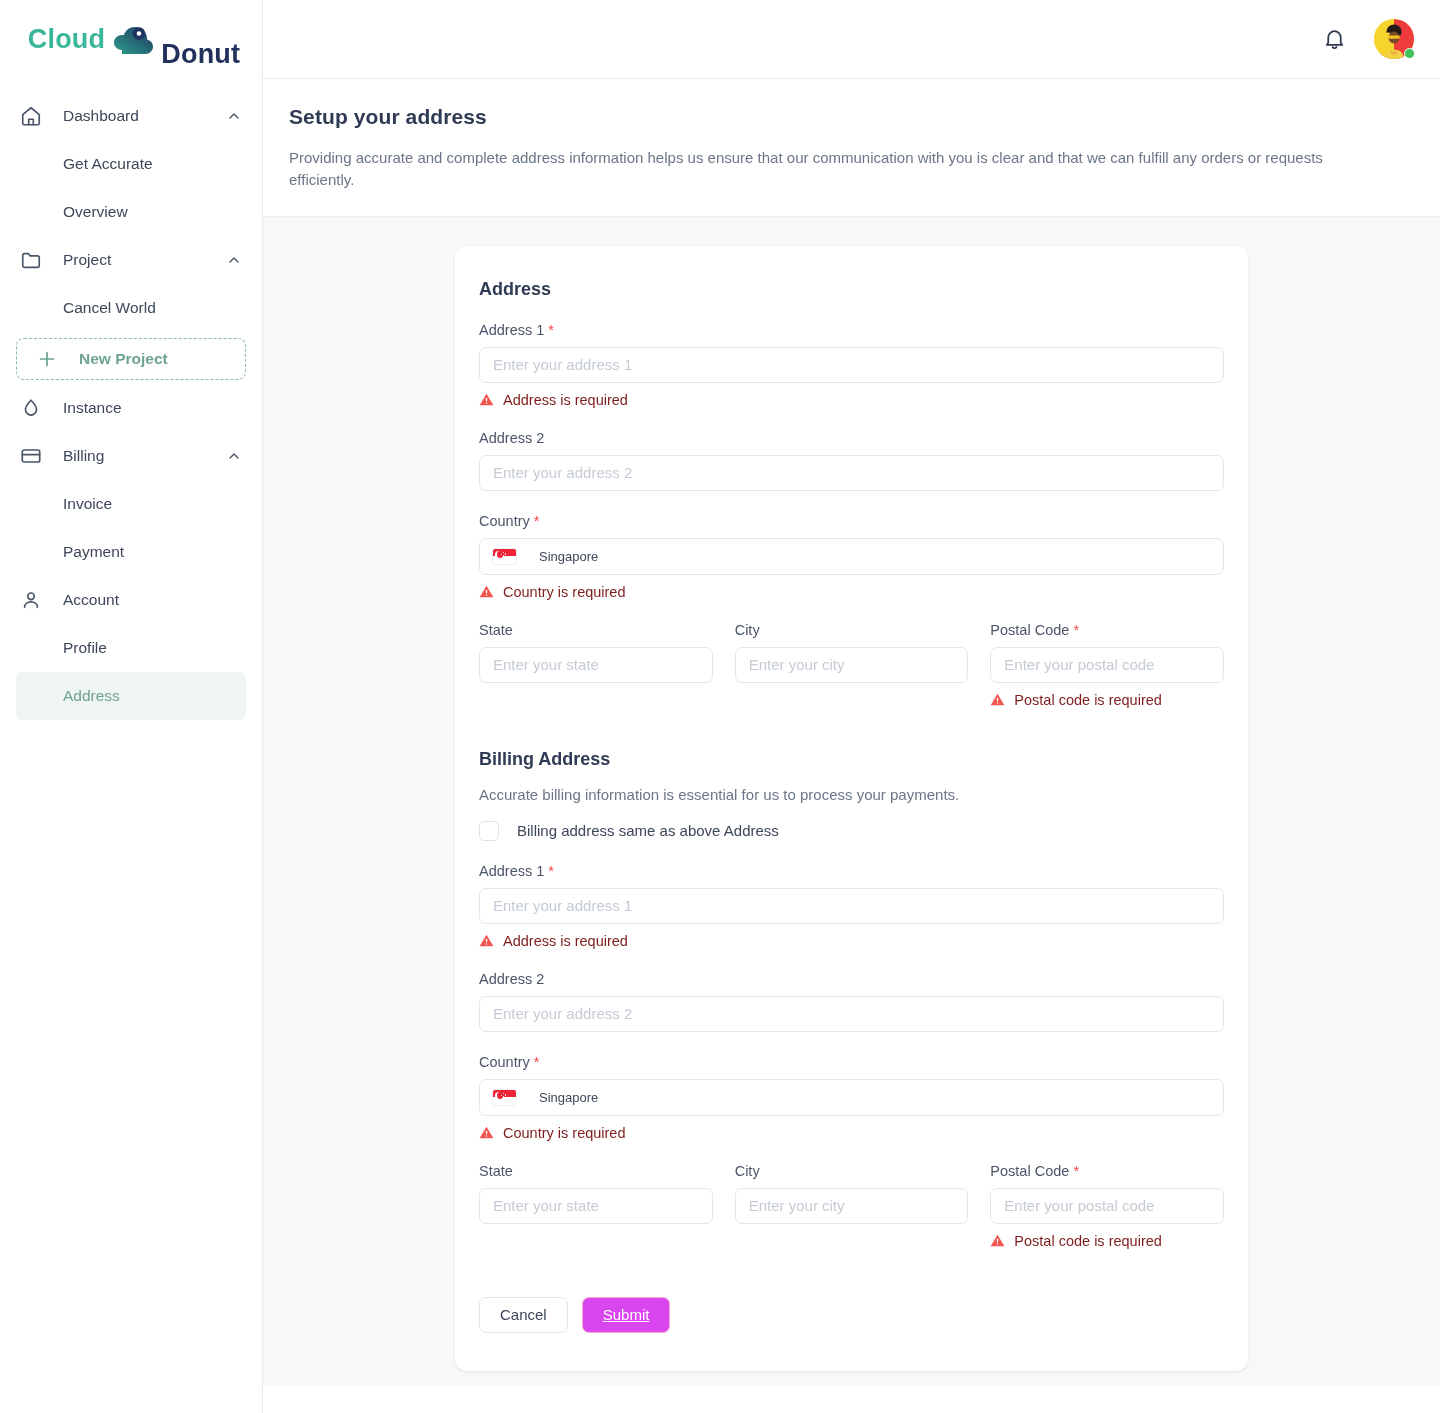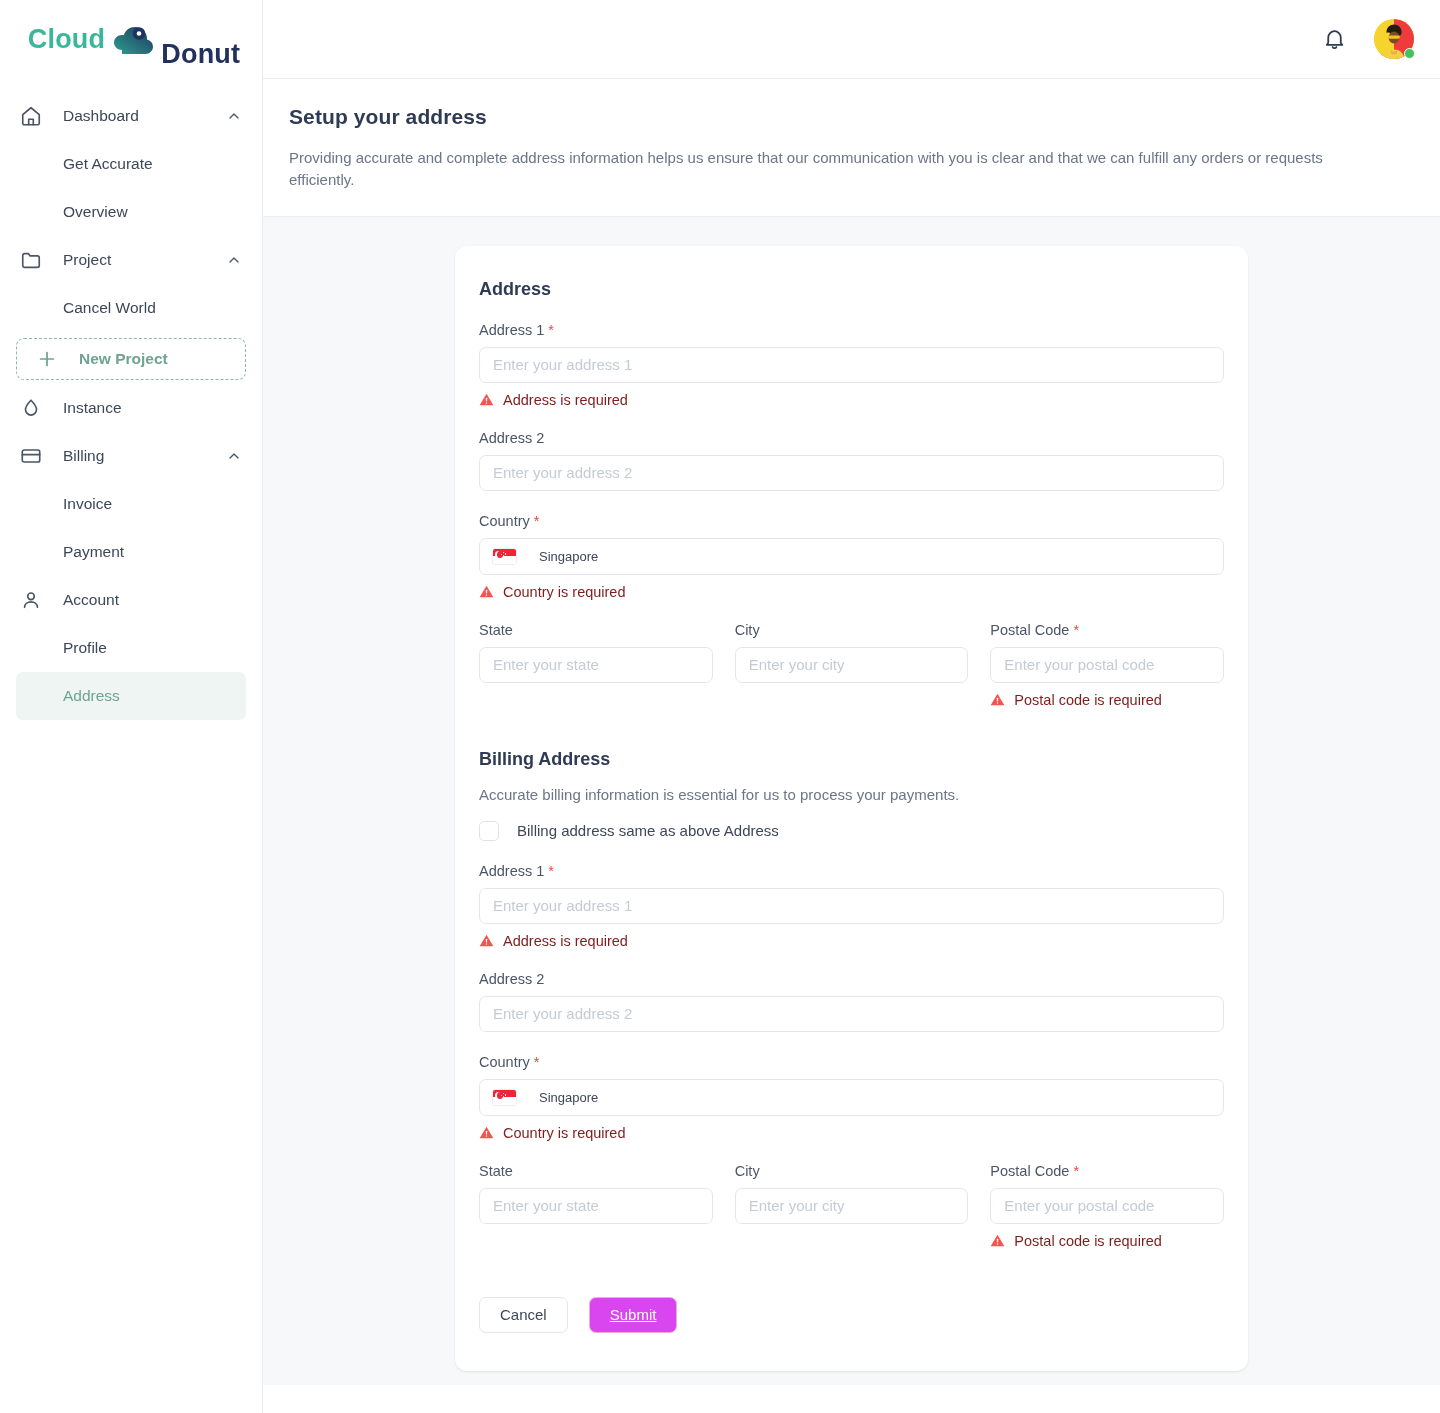--- a/index.html
+++ b/index.html
@@ -124,21 +124,21 @@
   .row3 { display: flex; gap: 22px; margin-top: 22px; }
   .row3 > div { flex: 1; }
 
   .cb-row { display: flex; align-items: center; margin-top: 18px; cursor: pointer; }
   .cb {
     width: 20px; height: 20px; border: 1.4px solid #dfe3e9; border-radius: 5px;
     background: #fff; flex: 0 0 20px;
   }
   .cb-lbl { font-size: 15px; color: #3d4759; margin-left: 18px; }
 
-  .btns { display: flex; gap: 21px; margin-top: 48px; }
+  .btns { display: flex; gap: 14px; margin-top: 48px; }
   .btn {
     height: 36px; border-radius: 7px; font-size: 15px; cursor: pointer;
     font-family: "Liberation Sans", sans-serif; padding: 0 20px;
     display: inline-flex; align-items: center; justify-content: center;
   }
   .btn-cancel { background: #fff; border: 1px solid #e3e7ec; color: #3d4759; }
   .btn-submit { background: #d946ef; border: 1px solid #f9a8d4; color: #fff; text-decoration: underline; }
 
   .sec-gap { height: 41px; }
 </style>

